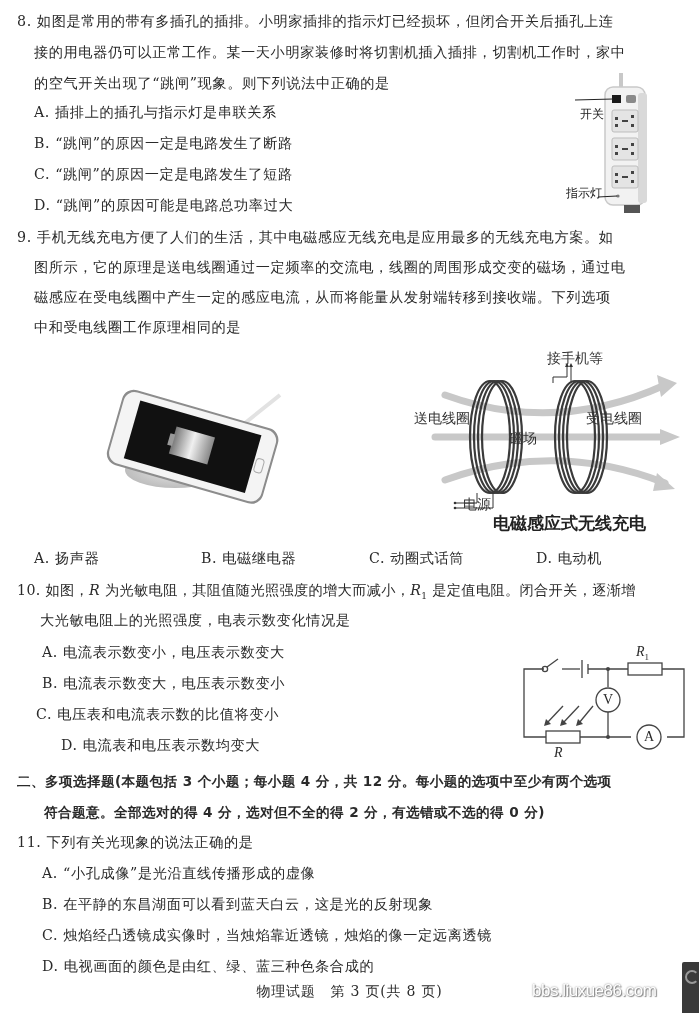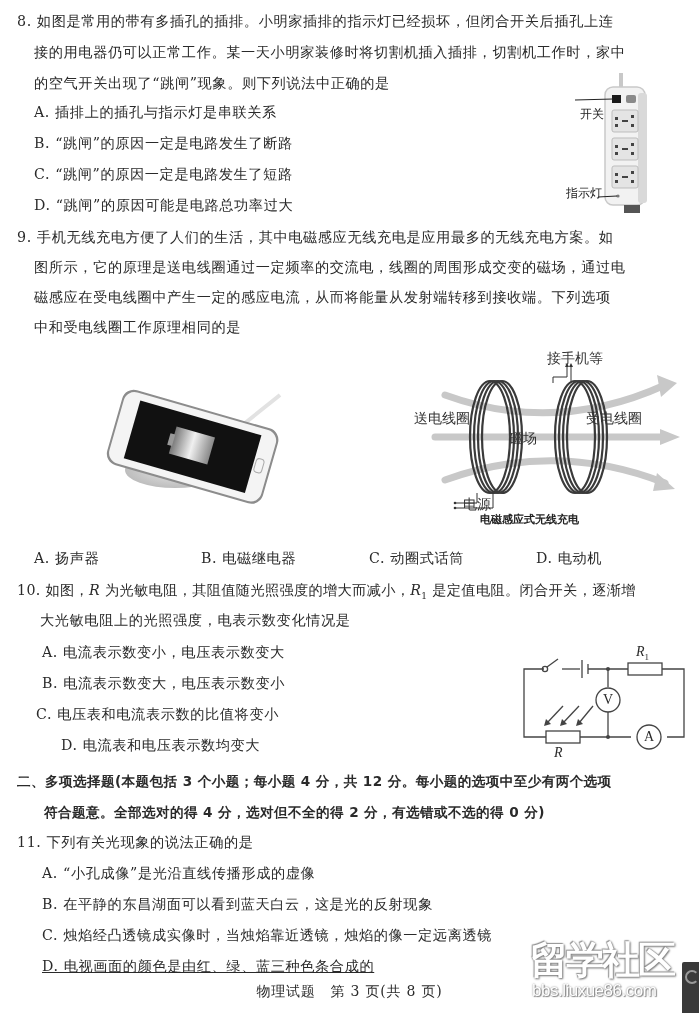--- a/index.html
+++ b/index.html
@@ -141,21 +141,21 @@
         <circle cx="60" cy="158" r="1.3"></circle>
         <circle cx="60" cy="163" r="1.3"></circle>
       </g>
     </svg>
   </div>
   <span class="small-label" style="left:547px; top:350px;">接手机等</span>
   <span class="small-label" style="left:414px; top:410px;">送电线圈</span>
   <span class="small-label" style="left:586px; top:410px;">受电线圈</span>
   <span class="small-label" style="left:509px; top:430px;">磁场</span>
   <span class="small-label" style="left:435px; top:496px;padding-left:28px;">电源</span>
-  <span class="fig-label" style="left:480px; top:512px; font-weight:bold; font-size:11px;">电磁感应式无线充电</span>
+  <span class="fig-label" style="left:493px; top:512px; font-weight:bold; font-size:17px;">电磁感应式无线充电</span>
 
   <div class="line" style="top:548px; left:34px;">A. 扬声器</div>
   <div class="line" style="top:548px; left:201px;">B. 电磁继电器</div>
   <div class="line" style="top:548px; left:369px;">C. 动圈式话筒</div>
   <div class="line" style="top:548px; left:536px;">D. 电动机</div>
 </div>
 
 <div>
   <div class="line" style="top:580px; left:17px; letter-spacing:0.35px;">
     <span>10. 如图，</span><span class="italic">R</span><span> 为光敏电阻，其阻值随光照强度的增大而减小，</span><span class="italic">R</span><sub style="font-size:9px;">1</sub><span> 是定值电阻。闭合开关，逐渐增</span>
@@ -206,22 +206,21 @@
 <div>
   <div class="line bold" style="top:771px; left:17px;">二、多项选择题(本题包括 3 个小题；每小题 4 分，共 12 分。每小题的选项中至少有两个选项</div>
   <div class="line bold" style="top:802px; left:44px;">符合题意。全部选对的得 4 分，选对但不全的得 2 分，有选错或不选的得 0 分)</div>
 </div>
 
 <div>
   <div class="line" style="top:832px; left:17px;">11. 下列有关光现象的说法正确的是</div>
   <div class="line" style="top:863px; left:42px;">A. “小孔成像”是光沿直线传播形成的虚像</div>
   <div class="line" style="top:894px; left:42px;">B. 在平静的东昌湖面可以看到蓝天白云，这是光的反射现象</div>
   <div class="line" style="top:925px; left:42px;">C. 烛焰经凸透镜成实像时，当烛焰靠近透镜，烛焰的像一定远离透镜</div>
-  <div class="line" style="top:956px; left:42px;text-decoration:underline;">D. 电视画面的颜色是由红、绿、蓝三种色条合成的</div>
+  <div class="line" style="top:956px; left:42px;">D. 电视画面的颜色是由红、绿、蓝三种色条合成的</div>
 </div>
 
 <div class="footer">物理试题　第 3 页(共 8 页)</div>
 
 <div class="watermark">
-  <div class="wm-big">留学社区</div>
   <div class="wm-small">bbs.liuxue86.com</div>
   <div class="wm-tab"></div>
 </div>
 
 </body></html>

